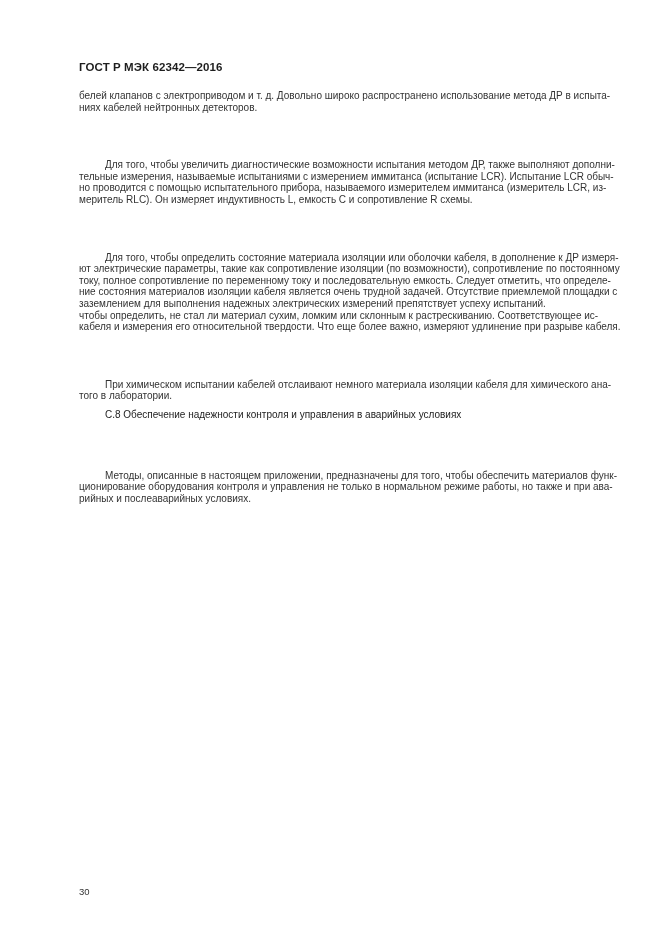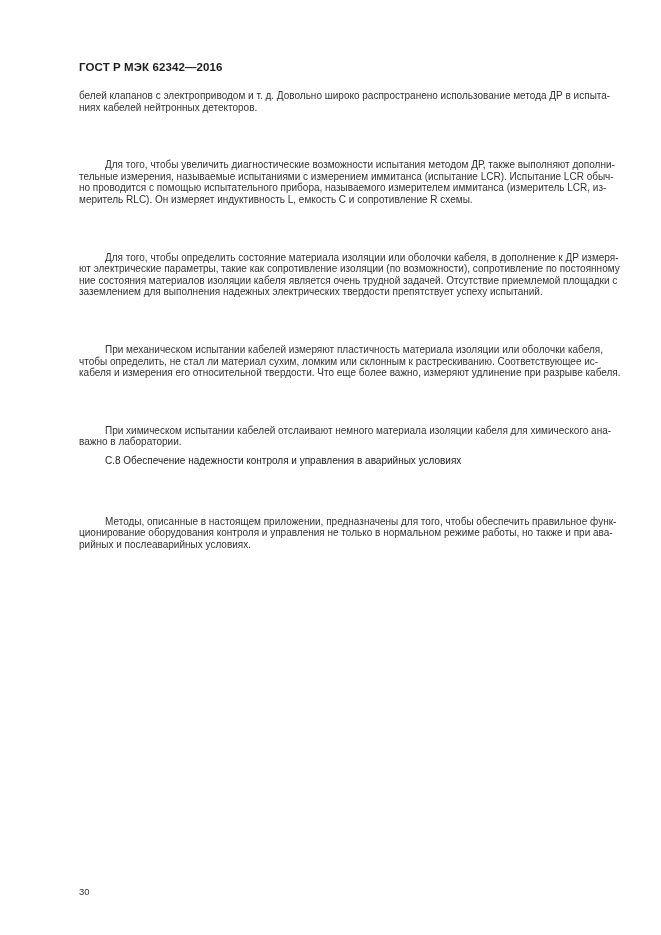--- a/index.html
+++ b/index.html
@@ -28,38 +28,38 @@
     </div>
     <div>
       <span class="line indent">Для того, чтобы увеличить диагностические возможности испытания методом ДР, также выполняют дополни-</span>
       <span class="line">тельные измерения, называемые испытаниями с измерением иммитанса (испытание LCR). Испытание LCR обыч-</span>
       <span class="line">но проводится с помощью испытательного прибора, называемого измерителем иммитанса (измеритель LCR, из-</span>
       <span class="line last">меритель RLC). Он измеряет индуктивность L, емкость C и сопротивление R схемы.</span>
     </div>
     <div>
       <span class="line indent">Для того, чтобы определить состояние материала изоляции или оболочки кабеля, в дополнение к ДР измеря-</span>
       <span class="line">ют электрические параметры, такие как сопротивление изоляции (по возможности), сопротивление по постоянному</span>
+      <span class="line">току, полное сопротивление по переменному току и последовательную емкость. Следует отметить, что определе-</span>
       <span class="line">ние состояния материалов изоляции кабеля является очень трудной задачей. Отсутствие приемлемой площадки с</span>
-      <span class="line last">заземлением для выполнения надежных электрических твердости препятствует успеху испытаний.</span>
+      <span class="line last">заземлением для выполнения надежных электрических измерений препятствует успеху испытаний.</span>
     </div>
     <div>
-      <span class="line indent">При механическом испытании кабелей измеряют пластичность материала изоляции или оболочки кабеля,</span>
       <span class="line">чтобы определить, не стал ли материал сухим, ломким или склонным к растрескиванию. Соответствующее ис-</span>
       <span class="line last">кабеля и измерения его относительной твердости. Что еще более важно, измеряют удлинение при разрыве кабеля.</span>
     </div>
     <div>
       <span class="line indent">При химическом испытании кабелей отслаивают немного материала изоляции кабеля для химического ана-</span>
-      <span class="line last">важно в лаборатории.</span>
+      <span class="line last">того в лаборатории.</span>
     </div>
 
     <div class="gap"></div>
     <span class="line last indent heading">С.8 Обеспечение надежности контроля и управления в аварийных условиях</span>
     <div class="gap"></div>
 
     <div>
-      <span class="line indent">Методы, описанные в настоящем приложении, предназначены для того, чтобы обеспечить правильное функ-</span>
+      <span class="line indent">Методы, описанные в настоящем приложении, предназначены для того, чтобы обеспечить материалов функ-</span>
       <span class="line">ционирование оборудования контроля и управления не только в нормальном режиме работы, но также и при ава-</span>
       <span class="line last">рийных и послеаварийных условиях.</span>
     </div>
   </div>
 
   <div class="page-num">30</div>
 </div>
 
 </body></html>

